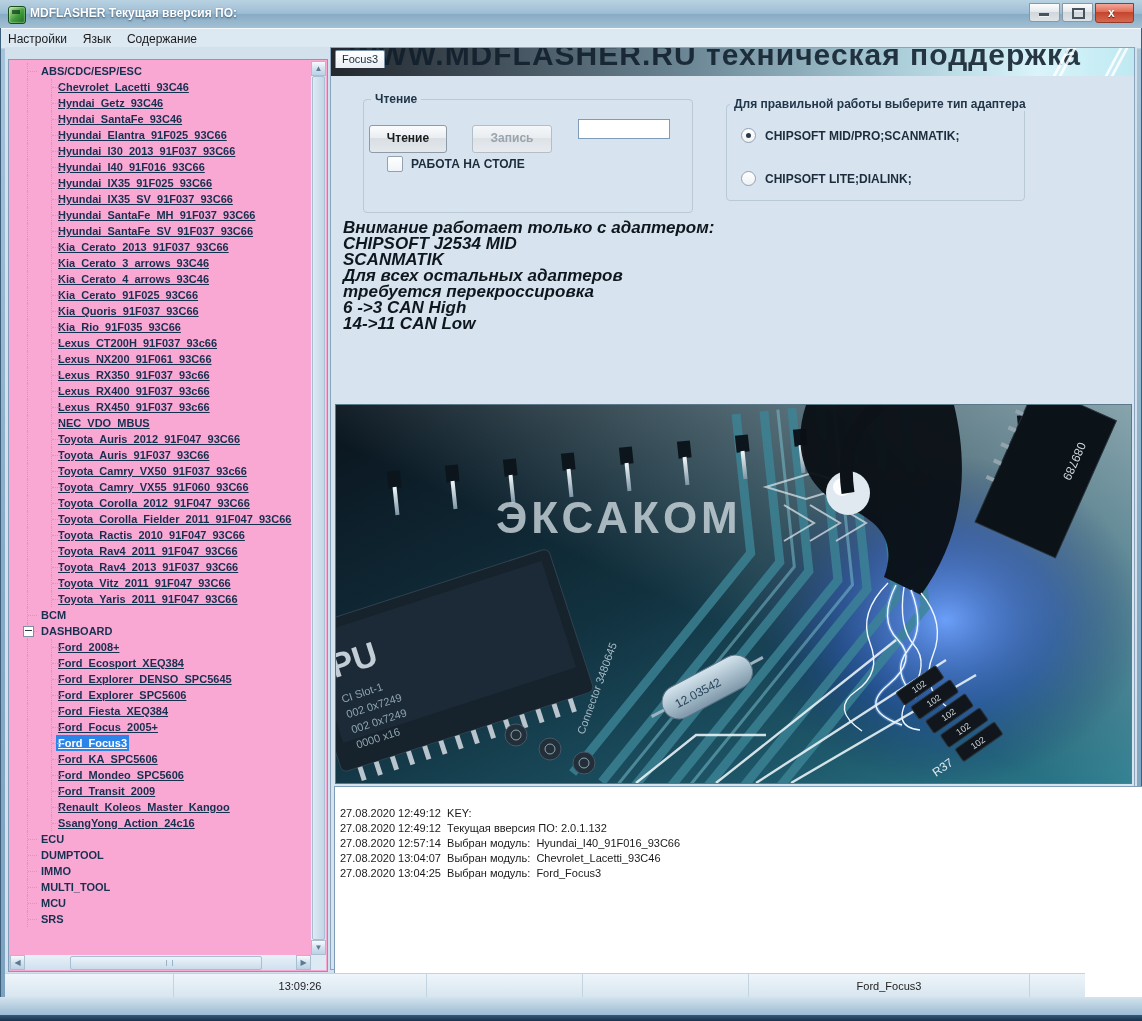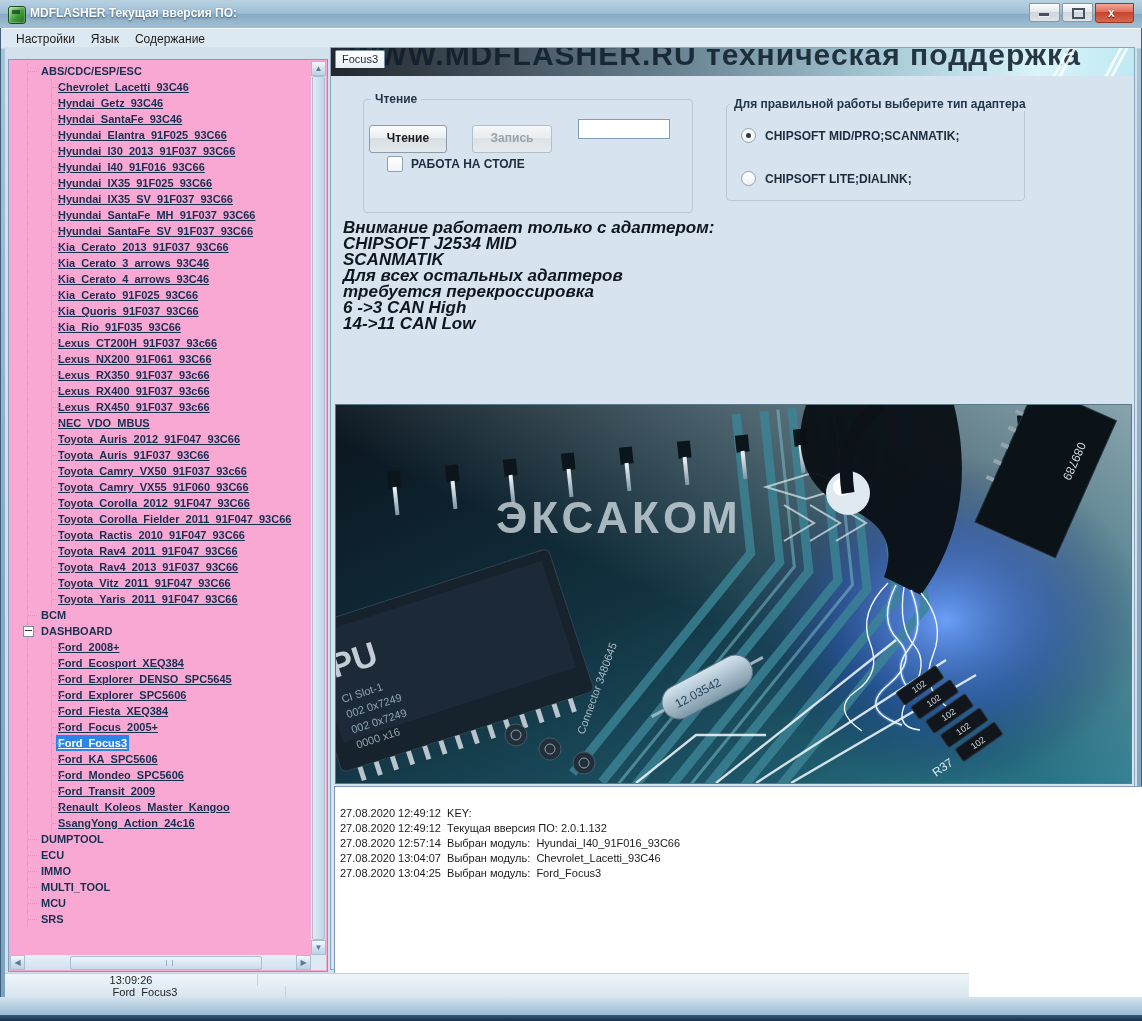--- a/index.html
+++ b/index.html
@@ -9,21 +9,21 @@
   .app-icon{position:absolute;left:8px;top:6px;width:16px;height:16px;border-radius:3px;background:linear-gradient(135deg,#bfe6a8,#3f9a3b 55%,#1d6b22);border:1px solid #174f1c;box-shadow:inset 0 0 2px #eafce2;}
   .app-icon::after{content:"";position:absolute;left:3px;top:3px;width:8px;height:4px;background:#0c3b12;opacity:.7;}
   .title-text{position:absolute;left:30px;top:6px;font-size:12px;font-weight:bold;color:#ffffff;text-shadow:0 1px 2px rgba(30,60,90,.8);}
   .win-controls{position:absolute;top:3px;right:8px;display:flex;gap:2px;}
   .wbtn{width:29px;height:17px;border:1px solid #8a98a3;border-radius:0 0 3px 3px;background:linear-gradient(#fdfdfd,#e5e9ec 45%,#cfd5da 46%,#dfe4e8);position:relative;}
   .wbtn.close{width:37px;height:18px;border-color:#93392c;background:linear-gradient(#f3a79a,#e06a52 45%,#c4452c 46%,#d6684f);}
   .glyph-min{position:absolute;left:9px;top:9px;width:10px;height:3px;background:#46525c;box-shadow:0 1px 0 rgba(255,255,255,.6);}
   .glyph-max{position:absolute;left:9px;top:4px;width:9px;height:7px;border:2px solid #46525c;}
   .glyph-close{position:absolute;left:12px;top:2px;color:#fff;font-weight:bold;font-size:12px;text-shadow:0 1px 1px #5e1408;}
   
-  .menubar{position:absolute;top:28px;left:1px;right:1px;height:19px;background:#dce8f2;border-top:1px solid #f4f9fc;border-bottom:1px solid #c0d2df;display:flex;align-items:center;padding-left:8px;gap:2px;}
+  .menubar{position:absolute;top:28px;left:1px;right:1px;height:19px;background:#dce8f2;border-top:1px solid #f4f9fc;border-bottom:1px solid #c0d2df;display:flex;align-items:center;padding-left:0;gap:2px;}
   .menu-item{font-size:12px;color:#1b1b1b;padding:1px 7px;}
   
   .client{position:absolute;top:47px;left:5px;width:1132px;height:950px;background:#d3e1ec;}
   
   .tree-panel{position:absolute;left:3px;top:12px;width:318px;height:911px;background:#f9a8d4;border:1px solid #7f9db9;}
   .tree-rows{position:absolute;left:1px;top:1px;right:16px;bottom:16px;overflow:hidden;padding-top:2px;}
   .tree-row{position:relative;height:16px;line-height:16px;white-space:nowrap;font-size:11px;font-weight:bold;color:#16304f;}
   .guide{position:absolute;top:0;bottom:0;border-left:1px dotted #9fb0c0;}
   .g-root{left:17px;}
   .g-child{left:41px;}
@@ -62,21 +62,21 @@
   .checkline{position:absolute;display:flex;align-items:center;gap:8px;}
   .checkbox{width:14px;height:14px;background:linear-gradient(#fff,#f0f4f7);border:1px solid #94a2b0;border-radius:2px;}
   .cklabel{font-size:12px;font-weight:bold;color:#1c2c3c;}
   .radioline{position:absolute;display:flex;align-items:center;gap:9px;}
   .radio{position:relative;width:13px;height:13px;border-radius:50%;background:linear-gradient(#fff,#eef2f5);border:1px solid #94a2b0;}
   .radio.checked::after{content:"";position:absolute;left:4px;top:4px;width:5px;height:5px;border-radius:50%;background:#2c3a46;}
   .warning{position:absolute;left:12px;top:172px;font-size:17px;font-weight:bold;color:#0e161e;line-height:16px;white-space:pre;font-style:italic;}
   .board{position:absolute;left:4px;top:356px;width:795px;height:378px;border:1px solid #5a7a8a;background:#0b141c;}
   .logbox{position:absolute;left:3px;top:738px;width:797px;height:179px;background:#fff;border:1px solid #7f9db9;font-size:11px;color:#1a1a1a;line-height:15px;padding:19px 5px;overflow:hidden;white-space:pre;}
   
-  .statusbar{position:absolute;left:0;top:926px;width:964px;height:24px;background:linear-gradient(#eef5fa,#d7e5ef);display:flex;border-top:1px solid #c3d4e1;flex-direction:column;}
+  .statusbar{position:absolute;left:0;top:926px;width:1080px;height:24px;background:linear-gradient(#eef5fa,#d7e5ef);display:flex;border-top:1px solid #c3d4e1;}
   .scell{height:100%;border-right:1px solid #c3d4e1;font-size:11px;color:#222;display:flex;align-items:center;justify-content:center;}
   .bottom-frame{position:absolute;left:0;top:997px;width:1142px;height:24px;background:linear-gradient(#d4e3ee,#a9c5da 55%,#8db0ca);}
   .bottom-edge{position:absolute;left:0;bottom:0;width:1142px;height:6px;background:linear-gradient(#35597a,#16314d);}
 </style>
 </head>
 <body>
 
 <div class="window">
 
   <div class="titlebar">
@@ -146,22 +146,22 @@
           <div class="tree-row lvl1"><span class="guide g-root"></span><span class="guide g-child"></span><span class="stub"></span><span class="tlabel">Ford_Explorer_DENSO_SPC5645</span></div>
           <div class="tree-row lvl1"><span class="guide g-root"></span><span class="guide g-child"></span><span class="stub"></span><span class="tlabel">Ford_Explorer_SPC5606</span></div>
           <div class="tree-row lvl1"><span class="guide g-root"></span><span class="guide g-child"></span><span class="stub"></span><span class="tlabel">Ford_Fiesta_XEQ384</span></div>
           <div class="tree-row lvl1"><span class="guide g-root"></span><span class="guide g-child"></span><span class="stub"></span><span class="tlabel">Ford_Focus_2005+</span></div>
           <div class="tree-row lvl1 selected"><span class="guide g-root"></span><span class="guide g-child"></span><span class="stub"></span><span class="tlabel">Ford_Focus3</span></div>
           <div class="tree-row lvl1"><span class="guide g-root"></span><span class="guide g-child"></span><span class="stub"></span><span class="tlabel">Ford_KA_SPC5606</span></div>
           <div class="tree-row lvl1"><span class="guide g-root"></span><span class="guide g-child"></span><span class="stub"></span><span class="tlabel">Ford_Mondeo_SPC5606</span></div>
           <div class="tree-row lvl1"><span class="guide g-root"></span><span class="guide g-child"></span><span class="stub"></span><span class="tlabel">Ford_Transit_2009</span></div>
           <div class="tree-row lvl1"><span class="guide g-root"></span><span class="guide g-child"></span><span class="stub"></span><span class="tlabel">Renault_Koleos_Master_Kangoo</span></div>
           <div class="tree-row lvl1"><span class="guide g-root"></span><span class="guide g-child"></span><span class="stub"></span><span class="tlabel">SsangYong_Action_24c16</span></div>
+          <div class="tree-row lvl0"><span class="guide g-root"></span><span class="stub"></span><span class="tlabel">ECU</span></div>
           <div class="tree-row lvl0"><span class="guide g-root"></span><span class="stub"></span><span class="tlabel">DUMPTOOL</span></div>
-          <div class="tree-row lvl0"><span class="guide g-root"></span><span class="stub"></span><span class="tlabel">ECU</span></div>
           <div class="tree-row lvl0"><span class="guide g-root"></span><span class="stub"></span><span class="tlabel">IMMO</span></div>
           <div class="tree-row lvl0"><span class="guide g-root"></span><span class="stub"></span><span class="tlabel">MULTI_TOOL</span></div>
           <div class="tree-row lvl0"><span class="guide g-root"></span><span class="stub"></span><span class="tlabel">MCU</span></div>
           <div class="tree-row lvl0"><span class="guide g-root"></span><span class="stub"></span><span class="tlabel">SRS</span></div>
         </div>
       <div class="vsb">
         <div class="sb-btn sb-up">▲</div>
         <div class="vthumb"></div>
         <div class="sb-btn sb-dn">▼</div>
       </div>

